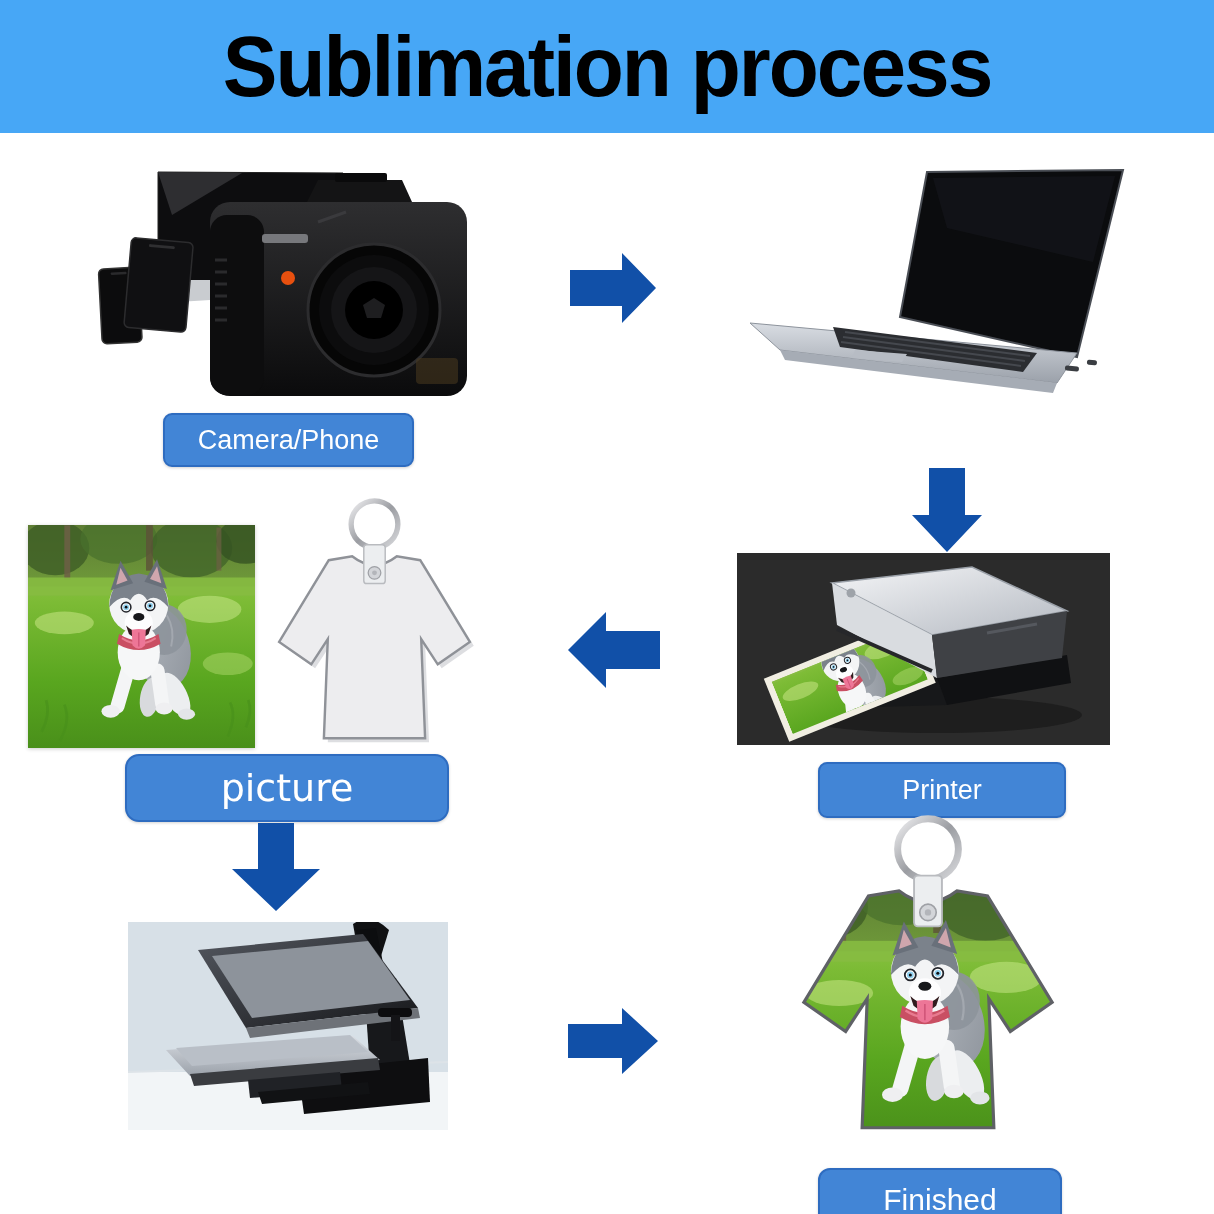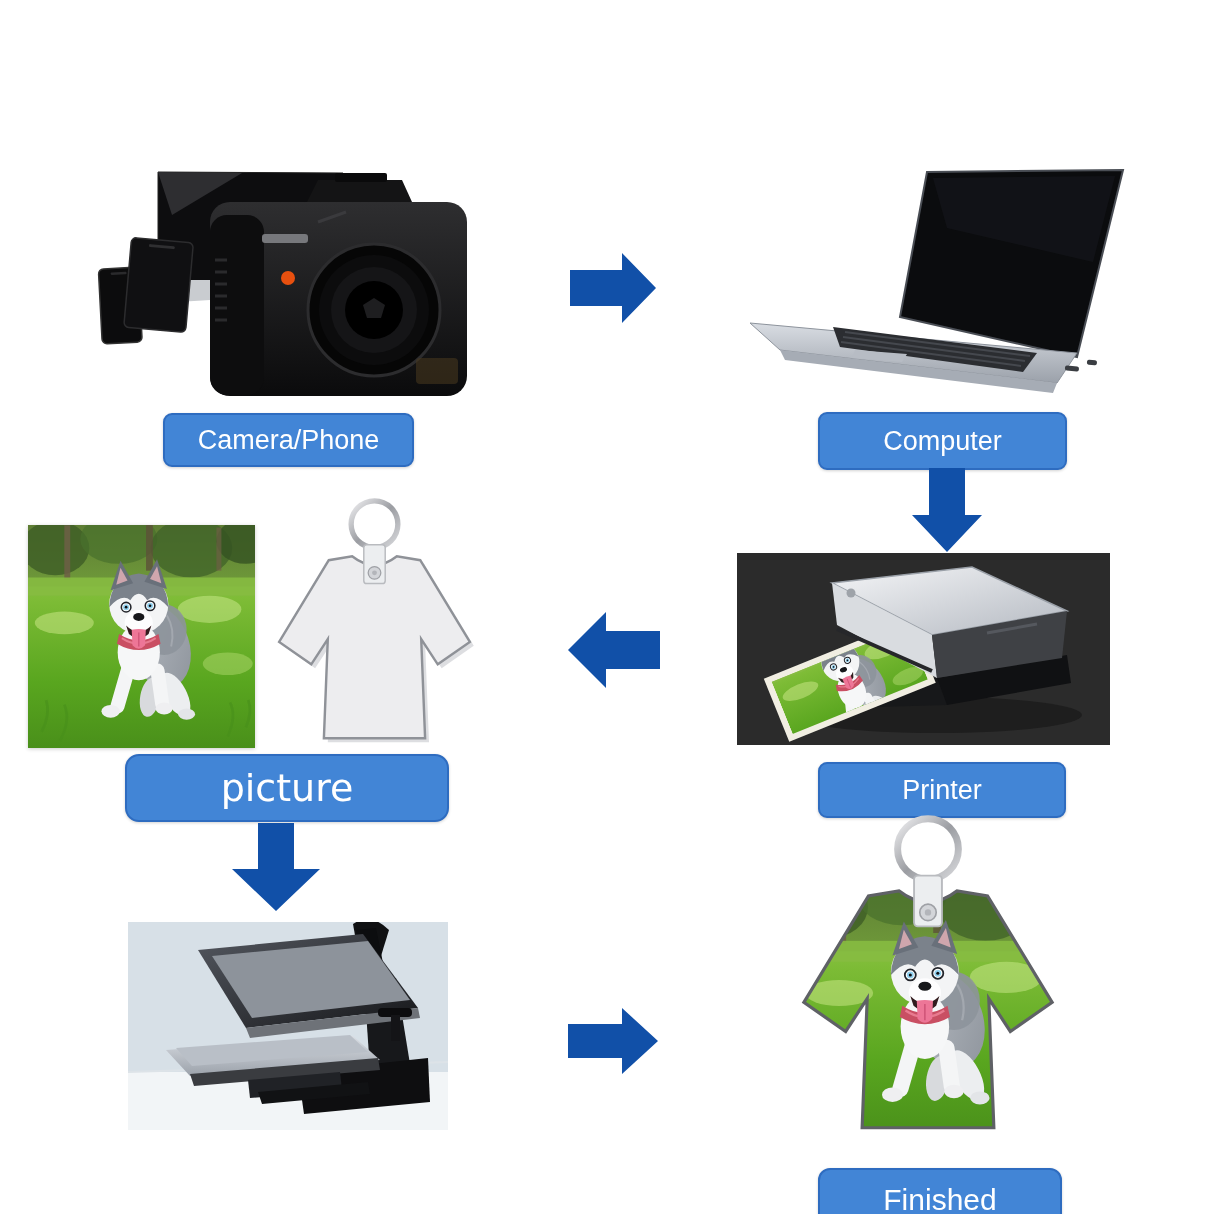--- a/index.html
+++ b/index.html
@@ -125,20 +125,23 @@
       </clipPath>
       <g id="keyring">
         <circle cx="105" cy="29" r="24" fill="none" stroke="url(#ringGrad)" stroke-width="5.5"></circle>
         <rect x="94" y="50" width="22" height="40" rx="3" fill="#eceef0" stroke="#b9bbbf" stroke-width="1.5"></rect>
         <circle cx="105" cy="79" r="6.5" fill="#d3d5d9" stroke="#9fa1a6" stroke-width="1.3"></circle>
         <circle cx="105" cy="79" r="2.5" fill="#b3b5ba"></circle>
       </g>
     </defs>
   </svg>
 
+  <div class="abs header">
+    <span class="title">Sublimation process</span>
+  </div>
 
   <svg class="abs" style="left:82px;top:160px" width="400" height="245" viewBox="0 0 400 245">
     <polygon points="76,12 261,13 261,123 76,127" fill="#0d0d0f" stroke="#222" stroke-width="1"></polygon>
     <polygon points="76,12 160,13 90,55" fill="#2e2e31"></polygon>
     <polygon points="101,120 128,120 128,140 96,142" fill="#c9ccd0"></polygon>
     <g transform="rotate(-3 40 140)">
       <rect x="18" y="108" width="40" height="75" rx="5" fill="#0c0c0d" stroke="#333" stroke-width="1.5"></rect>
       <rect x="30" y="112" width="16" height="2.5" rx="1.2" fill="#2a2a2c"></rect>
     </g>
     <g transform="rotate(5 77 120)">
@@ -171,21 +174,20 @@
     <polygon points="45,200 322,233 318,243 50,210" fill="#a6acb5"></polygon>
     <rect x="330" y="216" width="14" height="5" rx="2" fill="#3a3d42" transform="rotate(6 337 218)"></rect>
     <rect x="352" y="210" width="10" height="5" rx="2" fill="#3a3d42" transform="rotate(6 357 212)"></rect>
   </svg>
 
   <svg class="abs" style="left:570px;top:253px" width="86" height="70" viewBox="0 0 86 70">
     <polygon class="arrow" points="0,17 52,17 52,0 86,35 52,70 52,53 0,53"></polygon>
   </svg>
 
   <div class="abs label lbl-camera">Camera/Phone</div>
-  <div class="abs label lbl-computer">Computer</div>
 
   <svg class="abs" style="left:912px;top:468px" width="70" height="84" viewBox="0 0 70 84">
     <polygon class="arrow" points="17,0 53,0 53,47 70,47 35,84 0,47 17,47"></polygon>
   </svg>
 
   <div class="abs panel-printer">
     <svg width="373" height="192" viewBox="0 0 373 192">
       <ellipse cx="200" cy="162" rx="145" ry="18" fill="#1e1e1e"></ellipse>
       <polygon points="100,125 205,125 210,152 105,155" fill="#17181a"></polygon>
       <polygon points="200,125 330,102 334,130 210,152" fill="#101113"></polygon>

